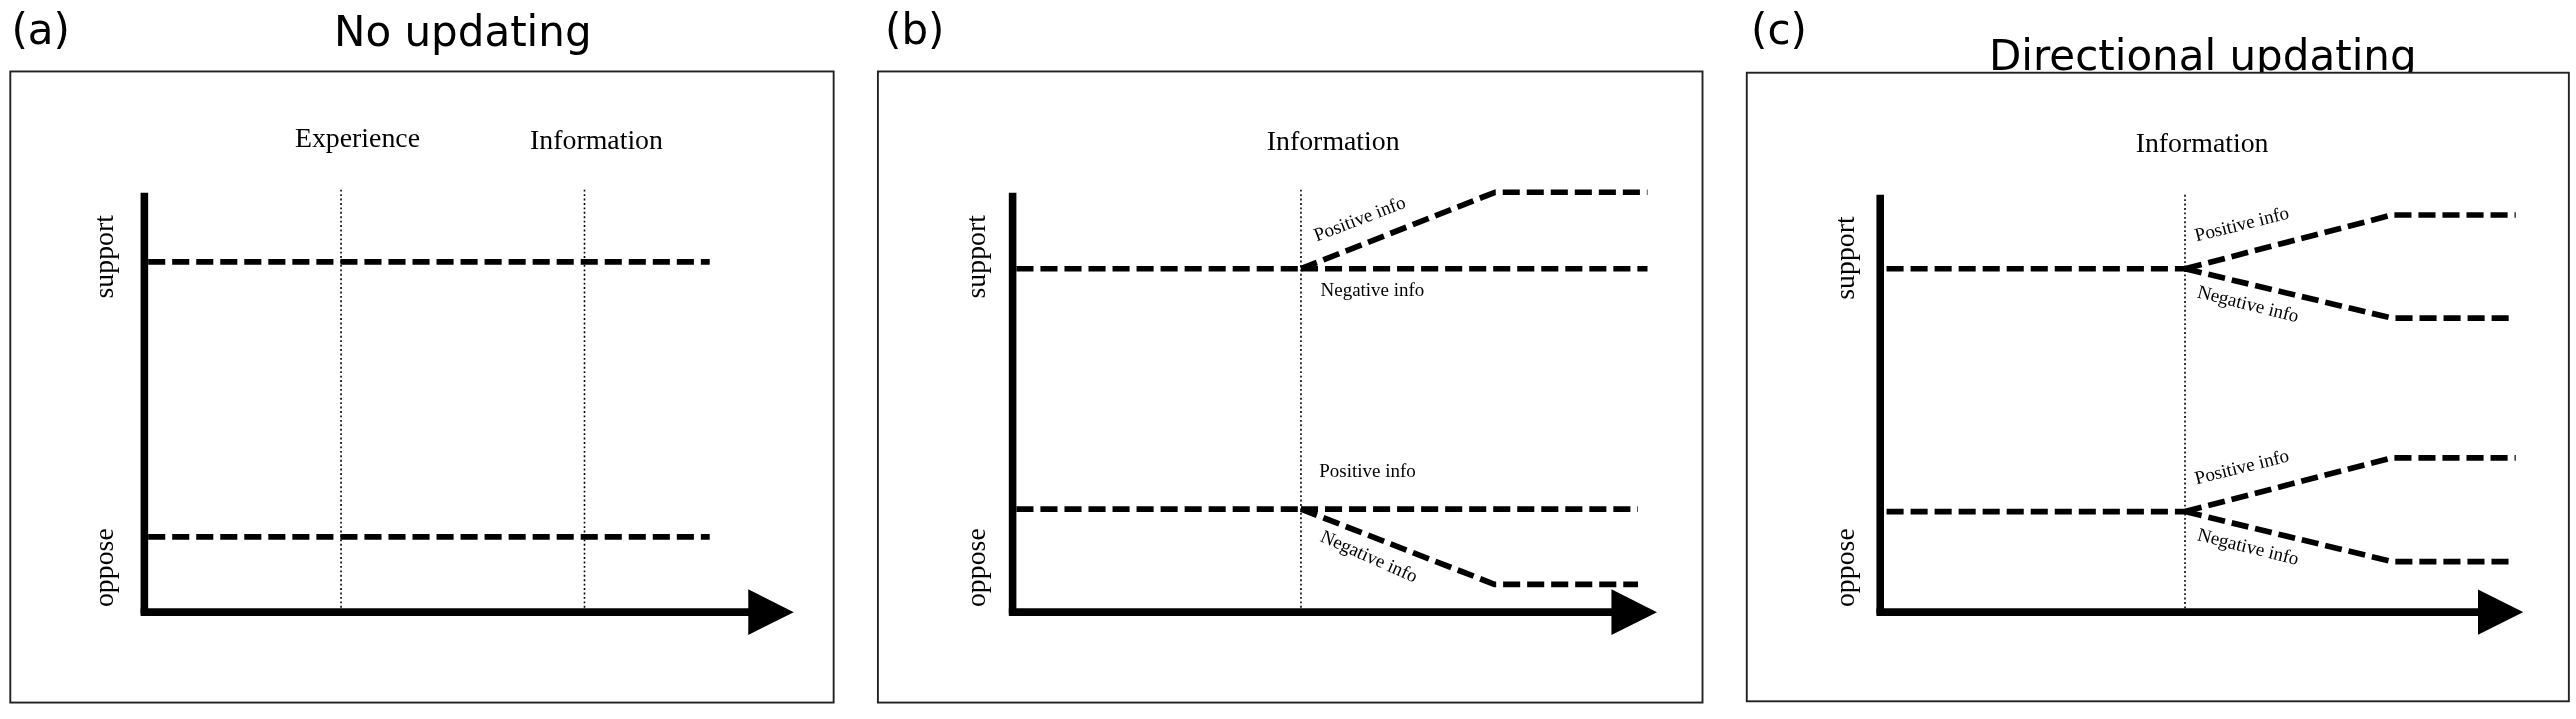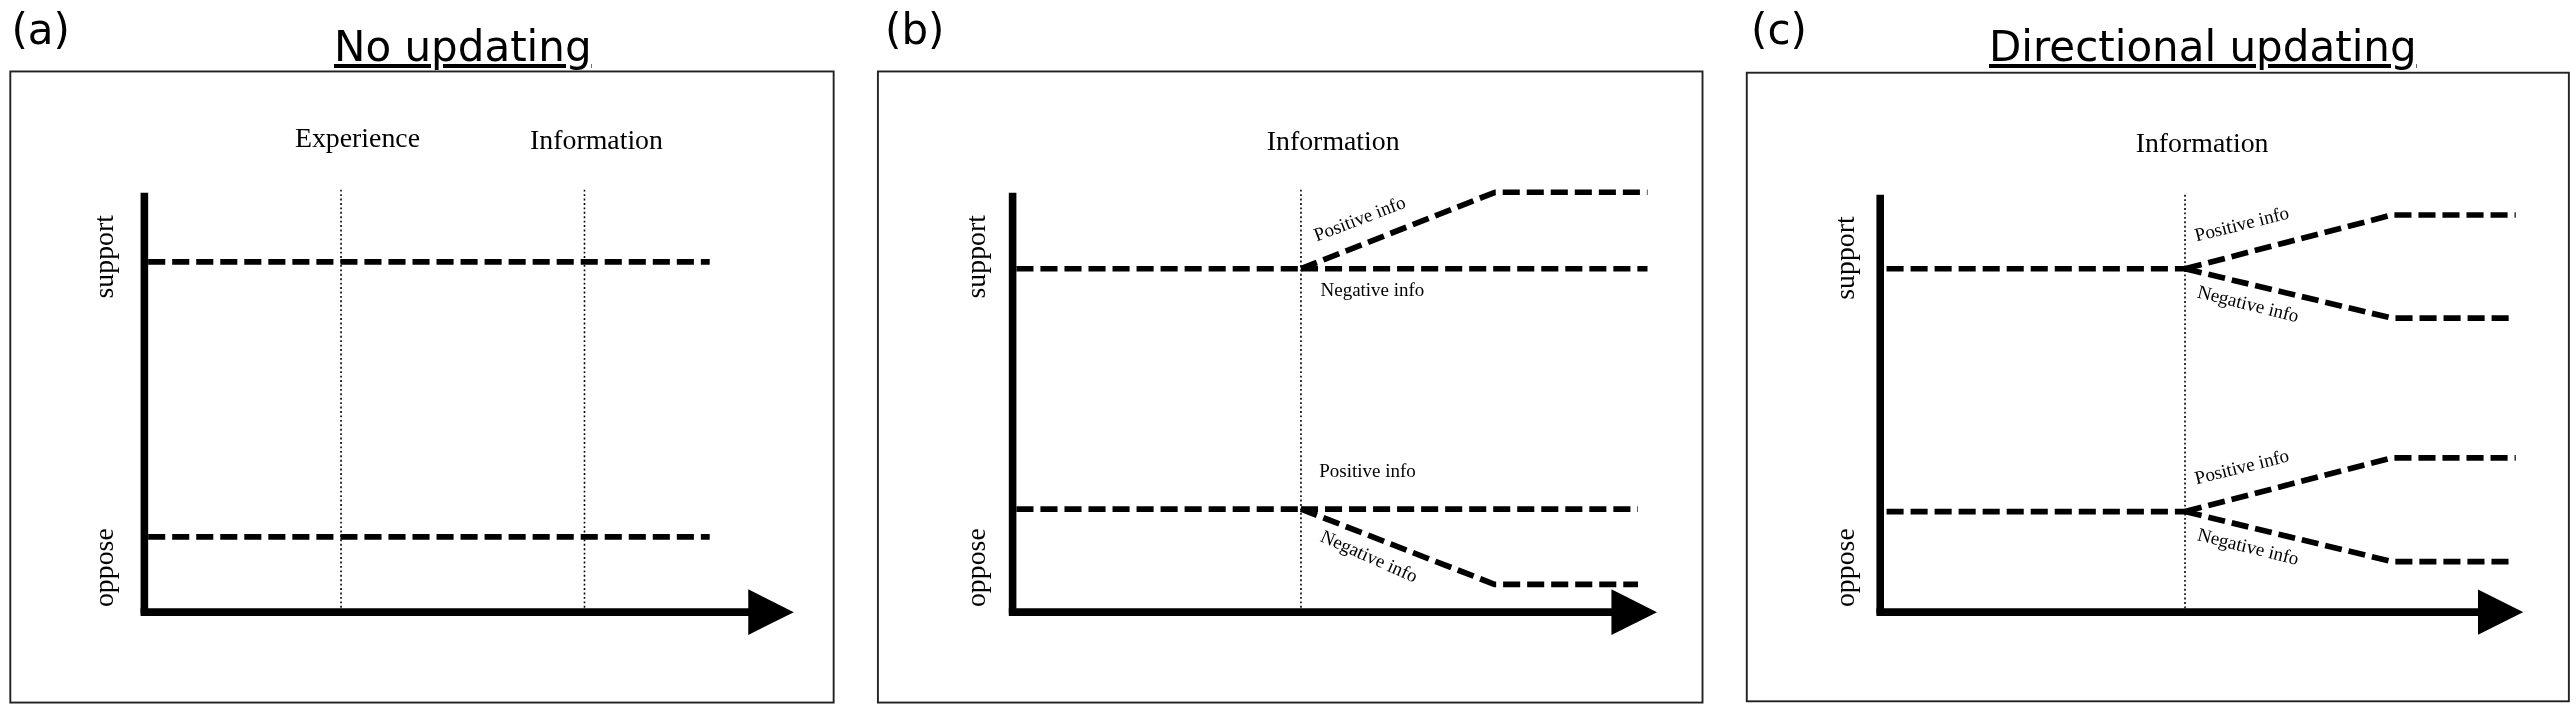--- a/index.html
+++ b/index.html
@@ -1,32 +1,32 @@
 <!DOCTYPE html>
 <html style="font-size:10px"><head>
 <meta charset="utf-8">
 <style>
   html,body{margin:0;padding:0;background:#fff;}
   #stage{position:relative;width:2576px;height:719px;background:#fff;overflow:hidden;}
-  .ptitle{position:absolute;top:22px;font-family:"DejaVu Sans",sans-serif;font-size:42px;color:#000;white-space:nowrap;text-decoration:underline;}
+  .ptitle{position:absolute;top:7px;font-family:"DejaVu Sans",sans-serif;font-size:42px;color:#000;white-space:nowrap;}
   .plabel{position:absolute;top:5px;font-family:"DejaVu Sans",sans-serif;font-size:42px;color:#000;}
   svg text{font-family:"Liberation Serif","DejaVu Serif",serif;fill:#000;}
 </style>
 </head>
 <body>
 
 <div id="stage">
 
   <div class="plabel" style="left:11.4px;">(a)</div>
   <div class="ptitle" style="left:334px;">No updating</div>
 
   <div class="plabel" style="left:885px;">(b)</div>
 
   <div class="plabel" style="left:1751px;">(c)</div>
-  <div class="ptitle" style="left:1989px;">Directional updating</div>
+  <div class="ptitle" style="left:1989px;margin-top:24px;">Directional updating</div>
 
   <svg width="2576" height="719" style="position:absolute;left:0;top:0;" viewBox="0 0 4073 1137">
     <defs>
       <marker id="arr" markerWidth="6" markerHeight="6" refX="1" refY="3" orient="auto" markerUnits="strokeWidth">
         <path d="M0,0 L6,3 L0,6 z" fill="#000"></path>
       </marker>
     </defs>
 
     <g>
       <rect x="16" y="113" width="1302" height="998" fill="#fff" stroke="#222" stroke-width="3"></rect>

